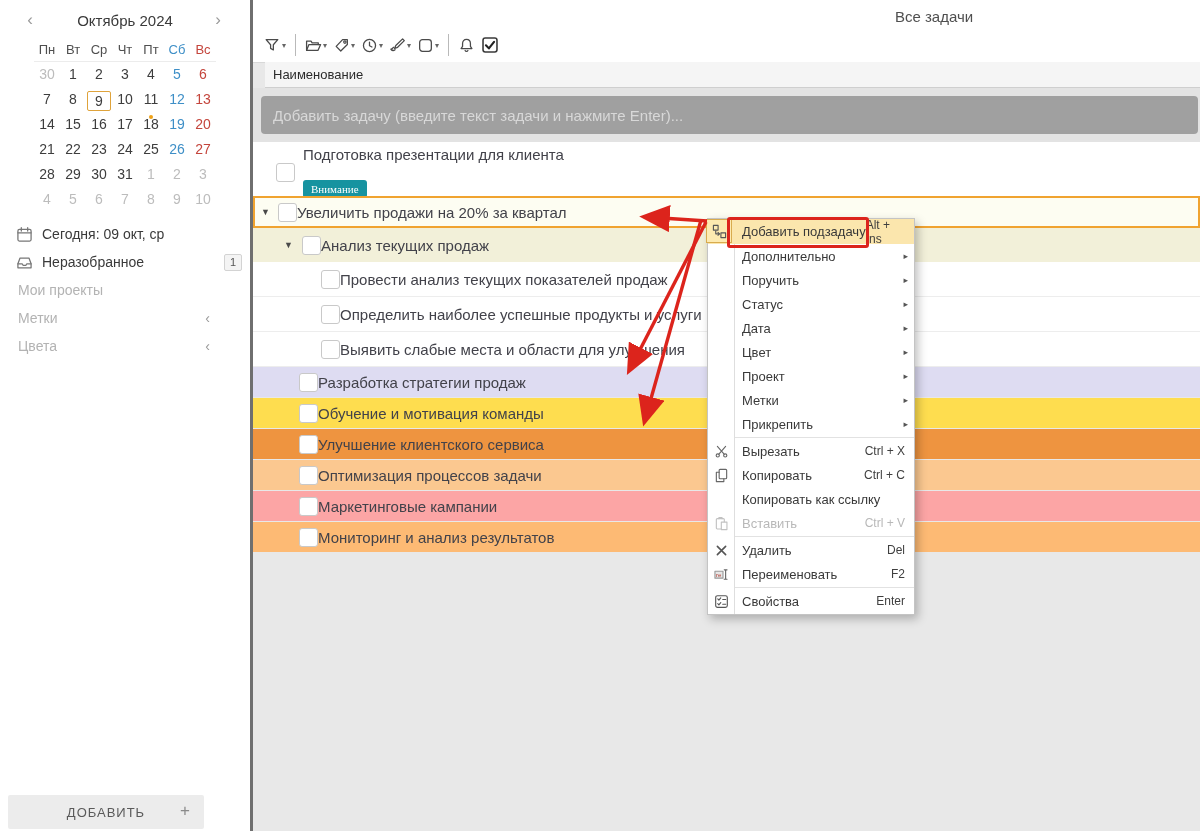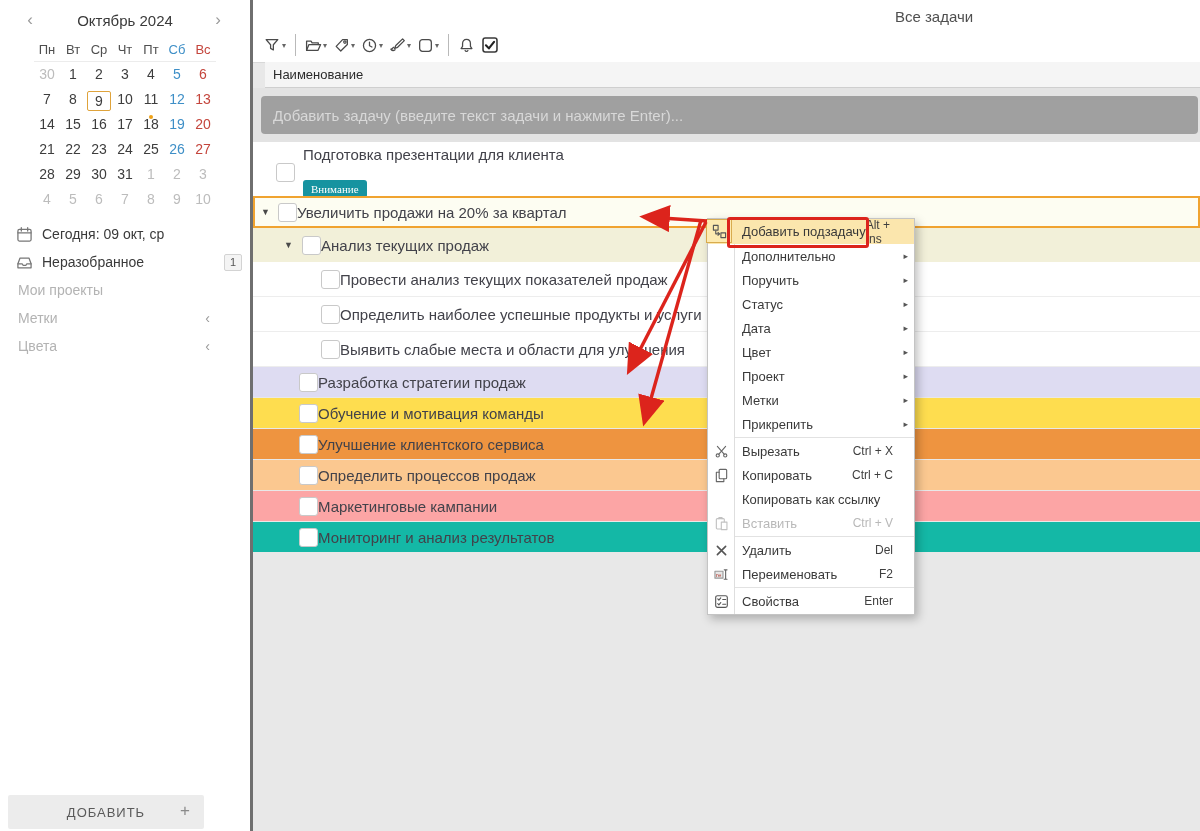--- a/index.html
+++ b/index.html
@@ -72,21 +72,21 @@
   .colored{height:30px;padding-left:46px;margin-bottom:1px;}
 
   
   .context-menu{position:absolute;left:454px;top:218px;width:206px;background:#fff;border:1px solid #c4c4c4;
       box-shadow:3px 4px 9px rgba(0,0,0,.25);z-index:40;padding-bottom:1px;}
   .context-menu::before{content:"";position:absolute;left:26px;top:0;bottom:0;width:1px;background:#dedede;}
   .menu-item{position:relative;display:flex;align-items:center;height:24px;cursor:pointer;}
   .menu-item.hl{height:25px;background:#fbe6ad;}
   .mi-icon{width:26px;flex:none;display:flex;justify-content:center;align-items:center;z-index:1;}
   .mi-label{margin-left:8px;font-size:13px;color:#393939;white-space:nowrap;z-index:1;}
-  .mi-short{margin-left:auto;margin-right:21px;font-size:12px;color:#3f3f3f;z-index:1;}
+  .mi-short{margin-left:auto;margin-right:9px;font-size:12px;color:#3f3f3f;z-index:1;}
   .mi-sub{position:absolute;right:6px;top:7px;font-size:9px;color:#555;}
   .menu-item.disabled .mi-label,.menu-item.disabled .mi-short{color:#b8b8b8;}
   .menu-item.disabled .mi-icon{opacity:.4;}
   .menu-sep{height:1px;background:#e2e2e2;margin:1px 0 1px 27px;}
   .menu-chip{position:absolute;left:-2px;top:0;width:26px;height:24px;background:#fdeab0;border:1px solid #d8ab4e;
       display:flex;justify-content:center;align-items:center;z-index:3;box-sizing:border-box;}
   .menu-annot{position:absolute;left:19px;top:-2px;width:136px;height:25px;border:3px solid #dc241c;border-radius:3px;z-index:12;pointer-events:none;}
 
   .arrows{position:absolute;left:0;top:0;width:1200px;height:831px;pointer-events:none;z-index:60;}
 </style>
@@ -326,27 +326,27 @@
         <div class="task-row colored" style="background: rgb(254, 221, 79);">
           <div class="cbx"></div>
           <span class="t-title">Обучение и мотивация команды</span>
         </div>
         <div class="task-row colored" style="background: rgb(238, 148, 64);">
           <div class="cbx"></div>
           <span class="t-title">Улучшение клиентского сервиса</span>
         </div>
         <div class="task-row colored" style="background: rgb(251, 200, 144);">
           <div class="cbx"></div>
-          <span class="t-title">Определить процессов продаж</span>
+          <span class="t-title">Оптимизация процессов задачи</span>
         </div>
         <div class="task-row colored" style="background: #fca5a5;">
           <div class="cbx"></div>
           <span class="t-title">Маркетинговые кампании</span>
         </div>
-        <div class="task-row colored" style="background: #14b8a6;">
+        <div class="task-row colored" style="background: #fdba74;">
           <div class="cbx"></div>
           <span class="t-title">Мониторинг и анализ результатов</span>
         </div>
       </div>
     <div class="context-menu" id="ctx-menu">
         <div class="menu-item hl">
           <span class="mi-icon"></span>
           <span class="mi-label">Добавить подзадачу</span>
           <span class="mi-short">Alt + Ins</span>
           <span class="menu-chip">

